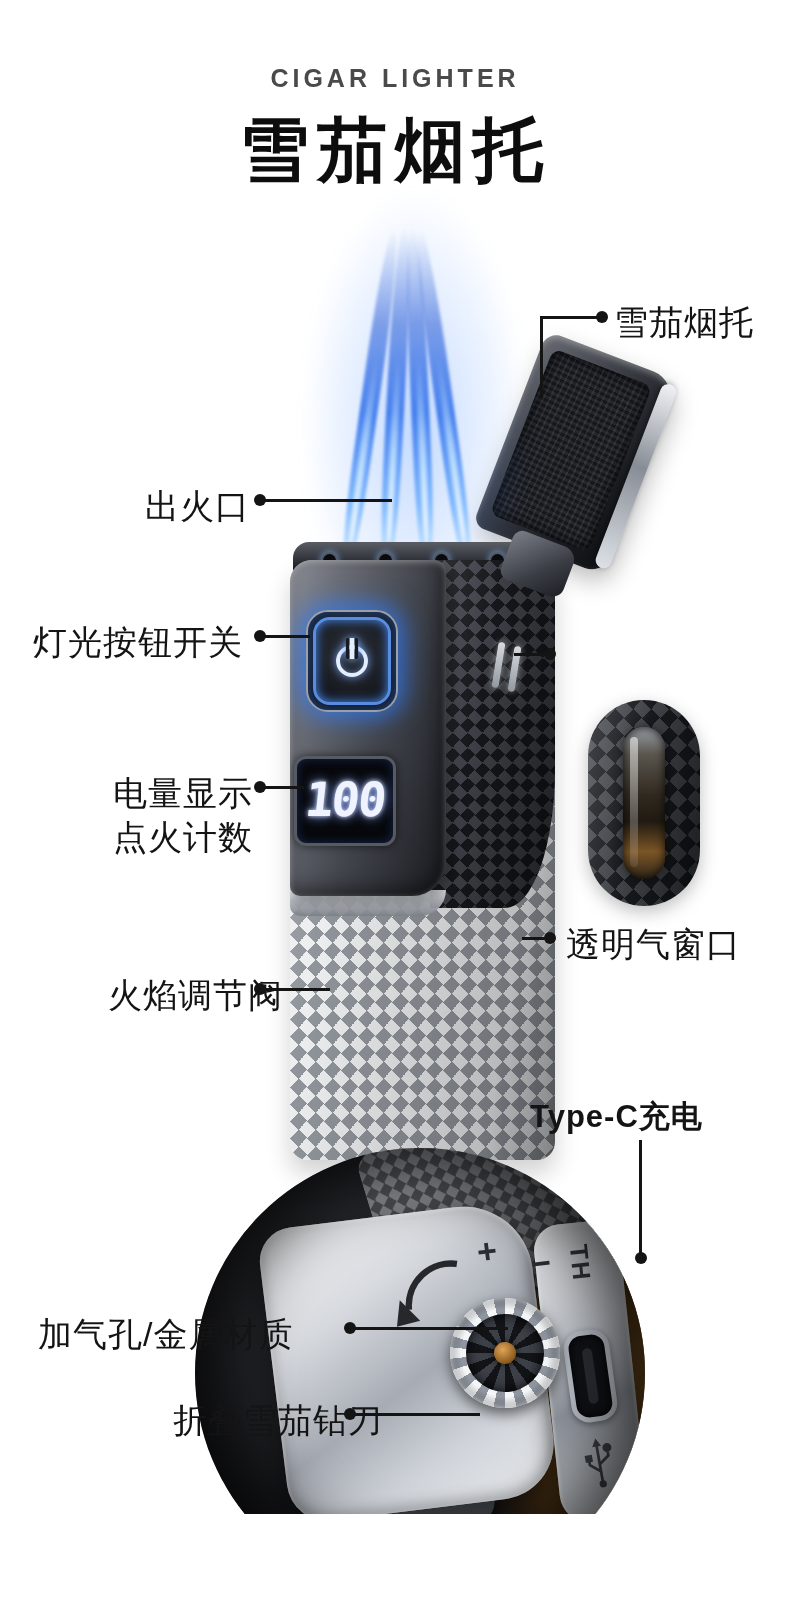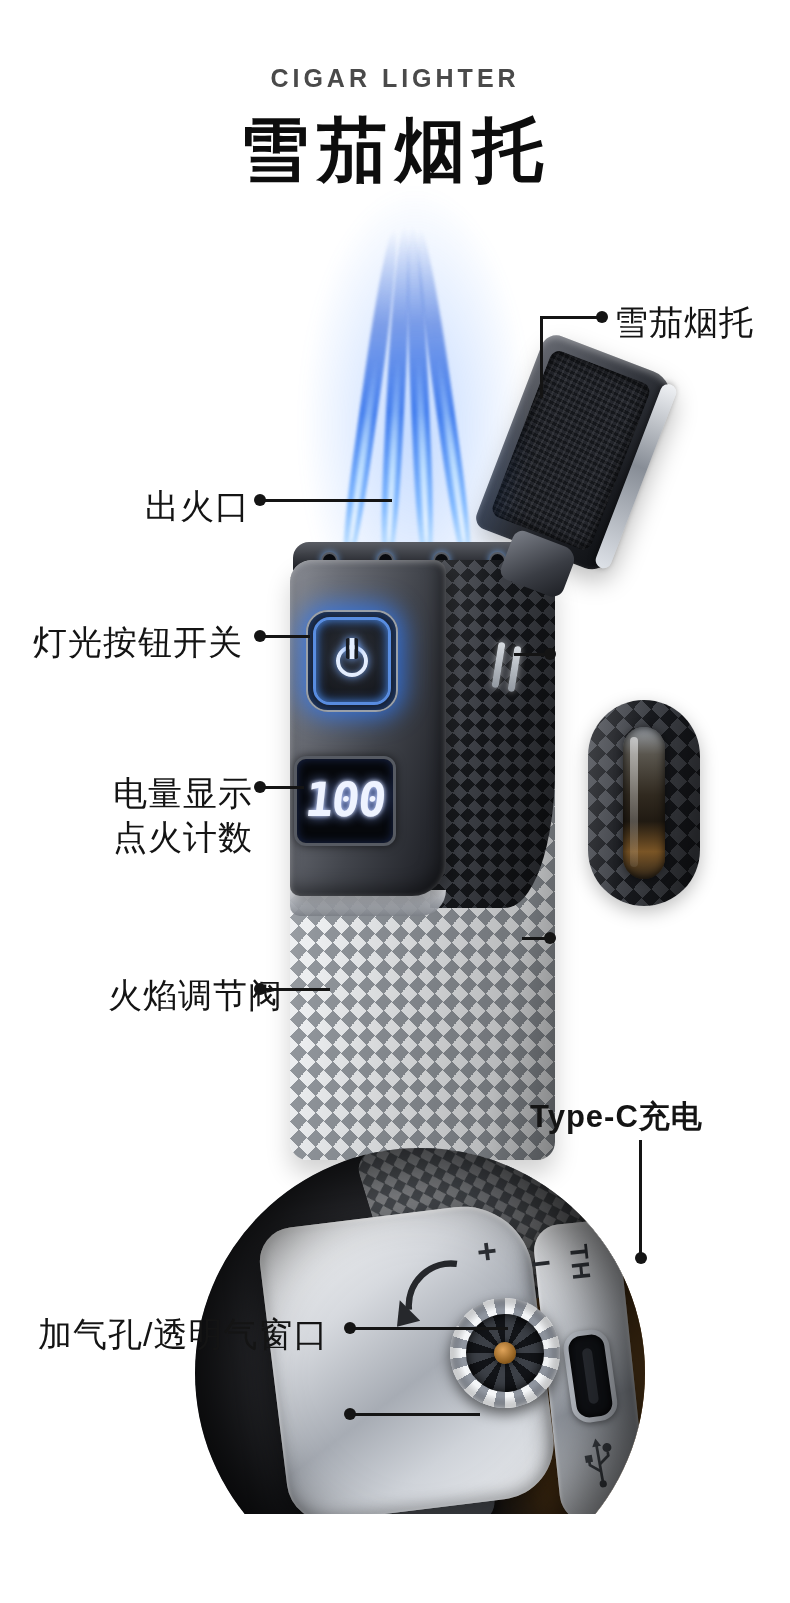--- a/index.html
+++ b/index.html
@@ -318,29 +318,31 @@
     <div>点火计数</div>
   </div>
   <span class="dt dt-battery"></span>
   <div class="ln ln-battery"></div>
 
   <div class="ln ln-vent"></div>
   <span class="dt dt-vent"></span>
 
   <div class="ln ln-window"></div>
   <span class="dt dt-window"></span>
+  <div class="co co-window">透明气窗口</div>
 
   <div class="co co-metal">火焰调节阀</div>
   <span class="dt dt-metal"></span>
   <div class="ln ln-metal"></div>
 
   <div class="co co-typec">Type-C充电</div>
   <div class="ln ln-typec"></div>
   <span class="dt dt-typec"></span>
 
-  <div class="co co-valve">加气孔/透明气窗口</div>
+  <div class="co co-valve">加气孔/金属材质</div>
   <span class="dt dt-valve"></span>
   <div class="ln ln-valve"></div>
 
+  <div class="co co-punch">折叠雪茄钻刀</div>
   <span class="dt dt-punch"></span>
   <div class="ln ln-punch"></div>
 
 </div>
 
 </body></html>

